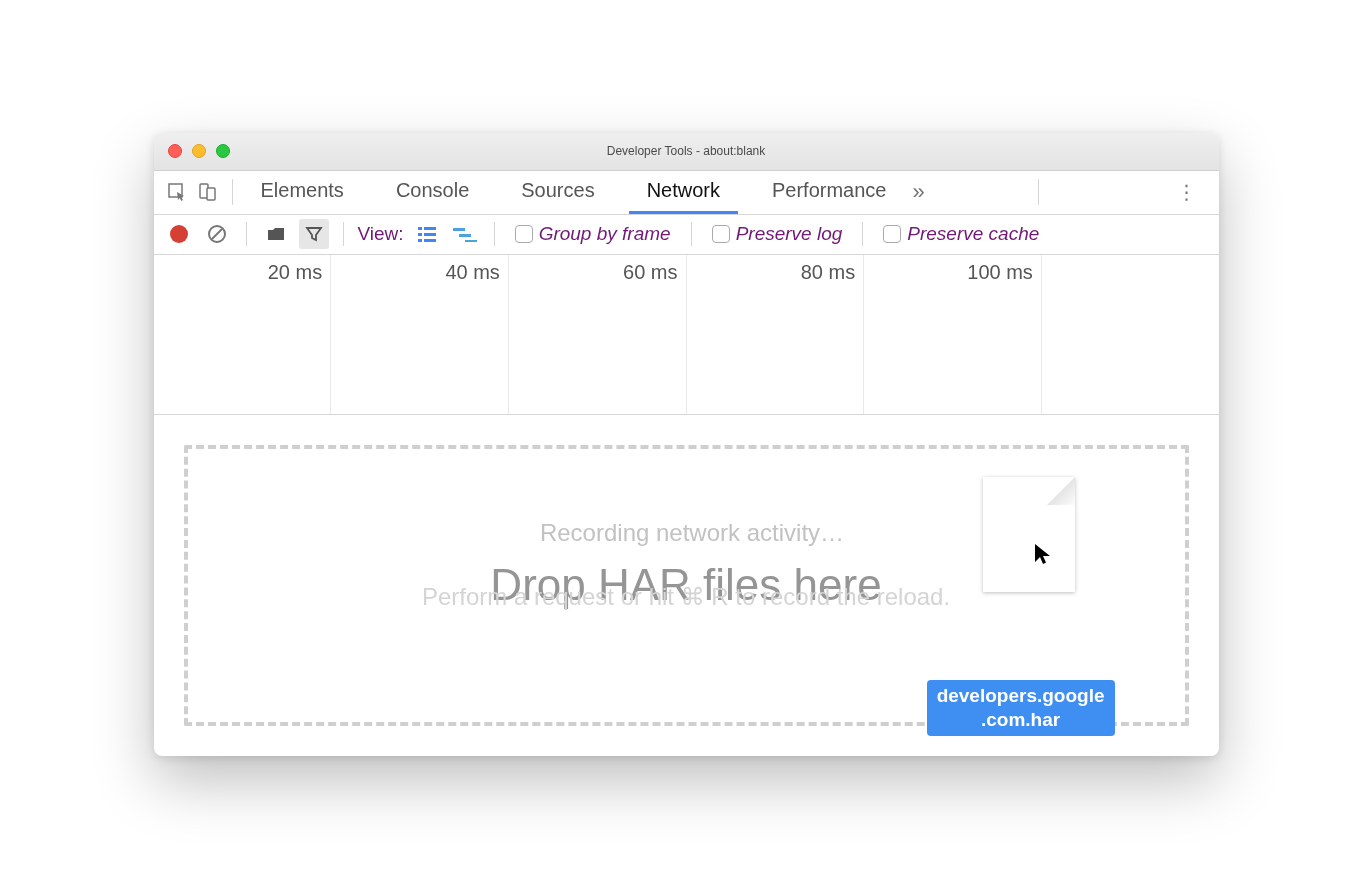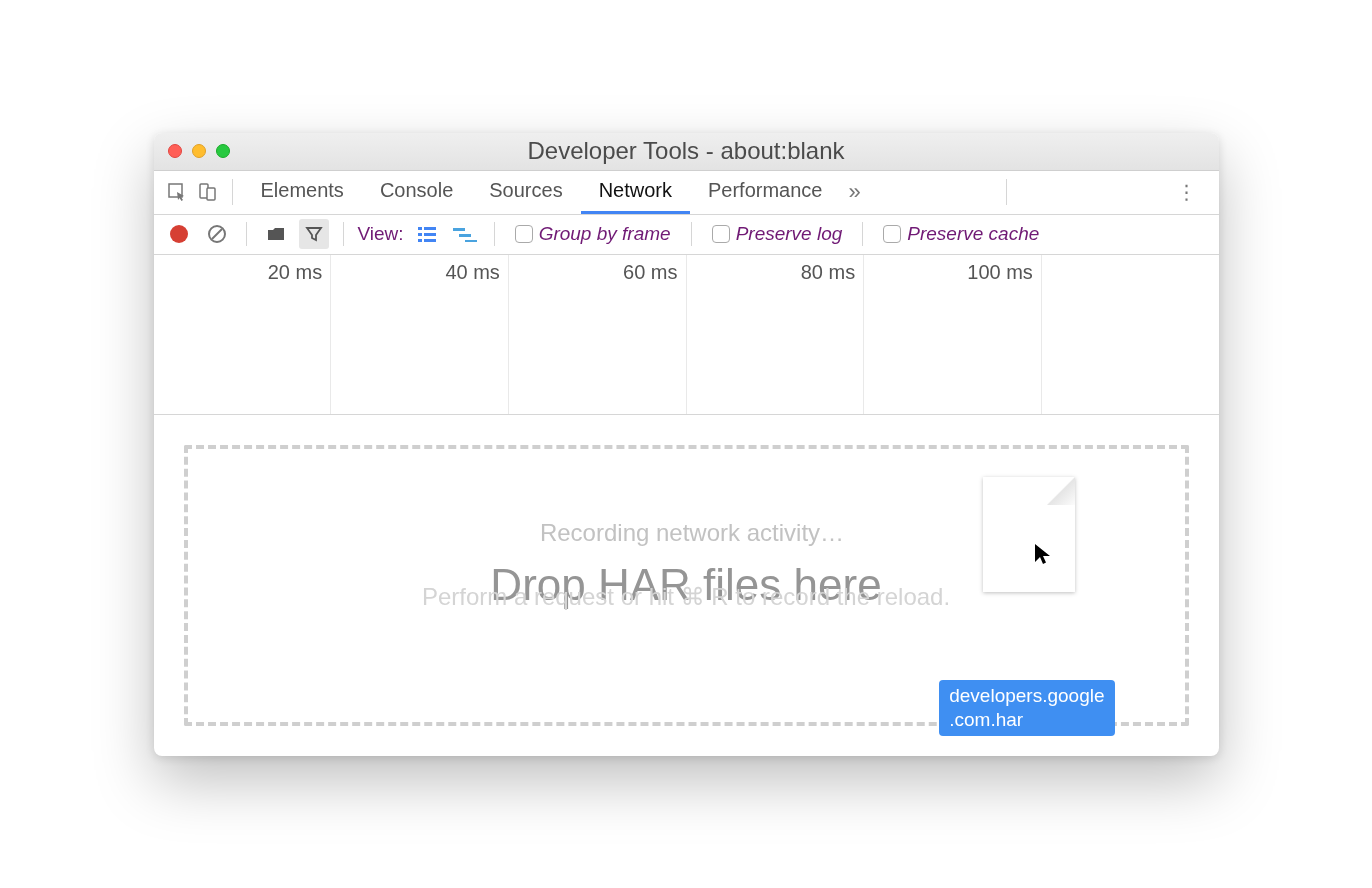--- a/index.html
+++ b/index.html
@@ -28,31 +28,31 @@
   border-bottom: 1px solid #cfcfcf;
   display: flex;
   align-items: center;
   position: relative;
 }
 .traffic { display:flex; gap:10px; padding-left:14px; }
 .traffic span { width:14px; height:14px; border-radius:50%; display:block; }
 .t-red{background:#ff5f57;border:1px solid #e24640;}
 .t-yellow{background:#ffbd2e;border:1px solid #e0a028;}
 .t-green{background:#28c940;border:1px solid #1aab29;}
-.title { position:absolute; left:0; right:0; text-align:center; font-size:24px; color:#4b4b4b; font-weight:400; }
+.title { position:absolute; left:0; right:0; text-align:center; font-size:12px; color:#4b4b4b; font-weight:400; }
 .tabbar {
   height: 44px;
   border-bottom: 1px solid #d6d6d6;
   display: flex;
   align-items: center;
   padding: 0 8px;
 }
 .tb-icon { width:30px; height:30px; display:flex; align-items:center; justify-content:center; color:#666; }
 .tb-sep { width:1px; height:26px; background:#d6d6d6; margin:0 10px; }
-.tabs { display:flex; gap:0; align-items:stretch; height:100%; }
+.tabs { display:flex; gap:16px; align-items:stretch; height:100%; }
 .tab { padding:0 18px; display:flex; align-items:center; font-size:20px; color:#555; height:100%; border-bottom:3px solid transparent; }
 .tab.active { color:#111; border-bottom-color:#4285f4; }
 .tb-more { margin-left:8px; font-size:22px; color:#777; }
 .tb-settings { margin-left:auto; padding:0 14px; color:#777; font-size:20px; }
 .toolbar {
   height: 40px;
   border-bottom: 1px solid #d6d6d6;
   display:flex;
   align-items:center;
   padding: 0 10px;
@@ -108,24 +108,24 @@
   font-size:22px; color:#000;
   pointer-events:none;
 }
 .file-label {
   position:absolute;
   right:70px;
   bottom:-14px;
   background:#3f8ff2;
   color:#fff;
   font-size:19px;
-  font-weight:400;
+  font-weight:700;
   padding:4px 10px;
   border-radius:4px;
-  text-align:left;
+  text-align:center;
   line-height:1.25;
 }
 svg{display:block;}
 </style>
 </head>
 <body>
 
 <div class="window">
   <div class="titlebar">
     <div class="traffic">

